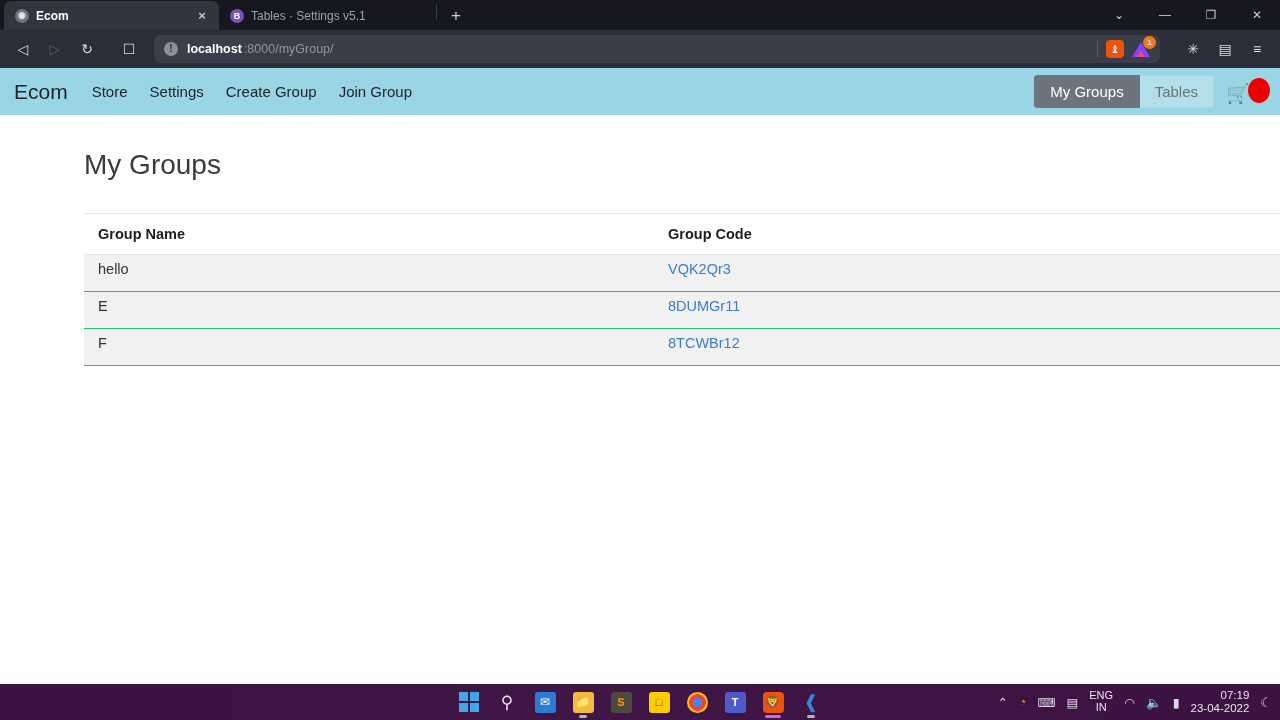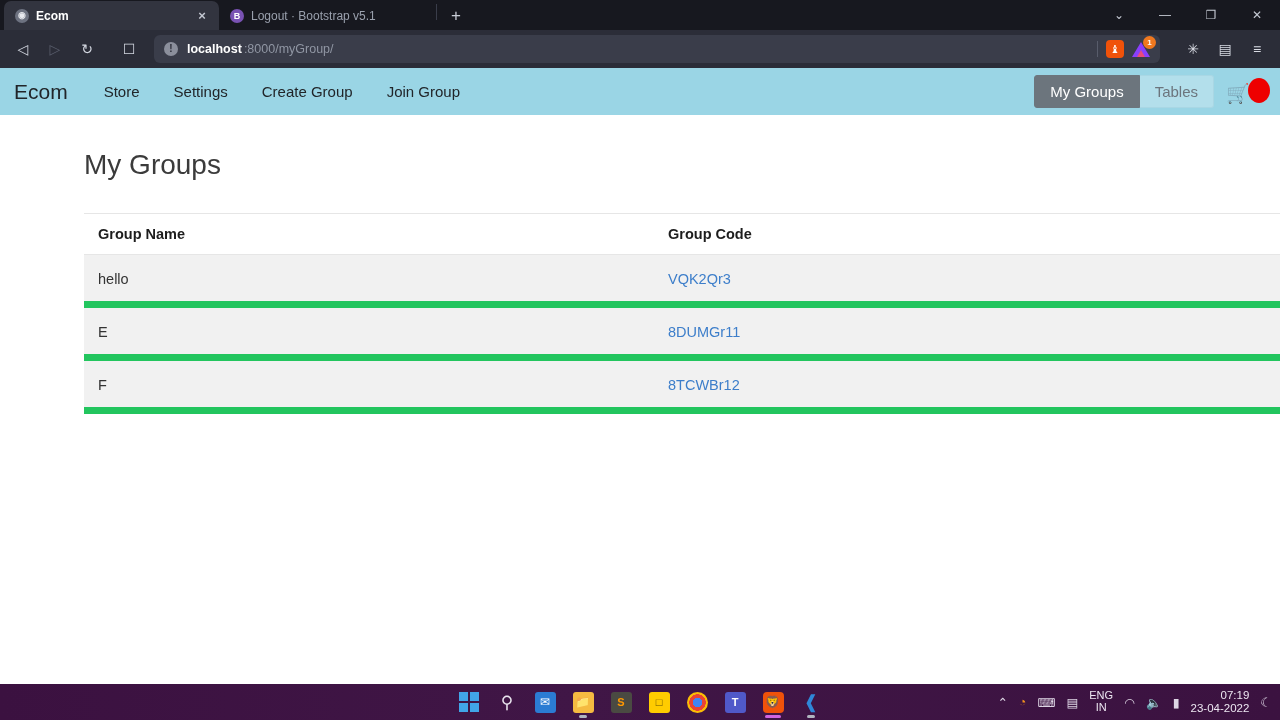--- a/index.html
+++ b/index.html
@@ -103,21 +103,21 @@
 
   
   .page { height: 616px; background: #ffffff; overflow: hidden; }
 
   .navbar {
     height: 47px; background: #9ad5e5; display: flex; align-items: center;
     padding: 0 0 0 14px; position: relative;
   }
   .brand { font-size: 21px; color: #212529; margin-right: 24px; }
   .navlinks { display: flex; align-items: center; gap: 22px; }
-  .navlinks a { font-size: 15px; color: #212529; text-decoration: none; margin-left: 12px; }
+  .navlinks a { font-size: 15px; color: #212529; text-decoration: none; }
   .nav-right {
     position: absolute; right: 10px; top: 0; height: 47px;
     display: flex; align-items: center; gap: 12px;
   }
   .btngroup { display: flex; }
   .btn-mygroups {
     background: #6c757d; color: #ffffff; font-size: 15px;
     padding: 7px 15px; border: 1px solid #6c757d; border-radius: 3px 0 0 3px;
   }
   .btn-logout {
@@ -137,22 +137,22 @@
     margin-top: 34px; margin-bottom: 32px;
   }
 
   table.grouptable { width: 1207px; border-collapse: collapse; }
   table.grouptable thead th {
     text-align: left; font-size: 14.5px; font-weight: bold; color: #1d1d1d;
     padding: 12px 0 12px 14px; background: #ffffff;
     border-top: 1px solid #e6e6e6; border-bottom: 1px solid #e6e6e6;
   }
   table.grouptable tbody td {
-    font-size: 14.5px; color: #333333; padding: 16px 0 14px 14px;
-    background: #f1f1f1; border-bottom: 7px solid #22c55e;
+    font-size: 14.5px; color: #333333; padding: 6px 0 14px 14px;
+    background: #f1f1f1; border-bottom: 1px solid #22c55e;
   }
   table.grouptable tbody td.code a { color: #3d7eca; text-decoration: none; }
   table.grouptable col.c1 { width: 570px; }
 
   
   .taskbar {
     height: 36px; width: 1280px; background: #3a1a45;
     background: linear-gradient(90deg,#3b1140 0%, #401646 45%, #3b1240 100%);
     display: flex; align-items: center; position: relative;
   }
@@ -193,21 +193,21 @@
     <div class="tabstrip">
 
       <div class="tab active">
         <span class="favicon fav-globe">◉</span>
         <span class="tab-title">Ecom</span>
         <span class="tab-close">×</span>
       </div>
 
       <div class="tab">
         <span class="favicon fav-b">B</span>
-        <span class="tab-title">Logout · Bootstrap v5.1</span>
+        <span class="tab-title">Tables · Settings v5.1</span>
       </div>
 
       <div class="tabstrip-sep"></div>
       <div class="newtab">+</div>
     </div>
 
     <div class="wincontrols">
       <div>⌄</div>
       <div>—</div>
       <div>❐</div>

